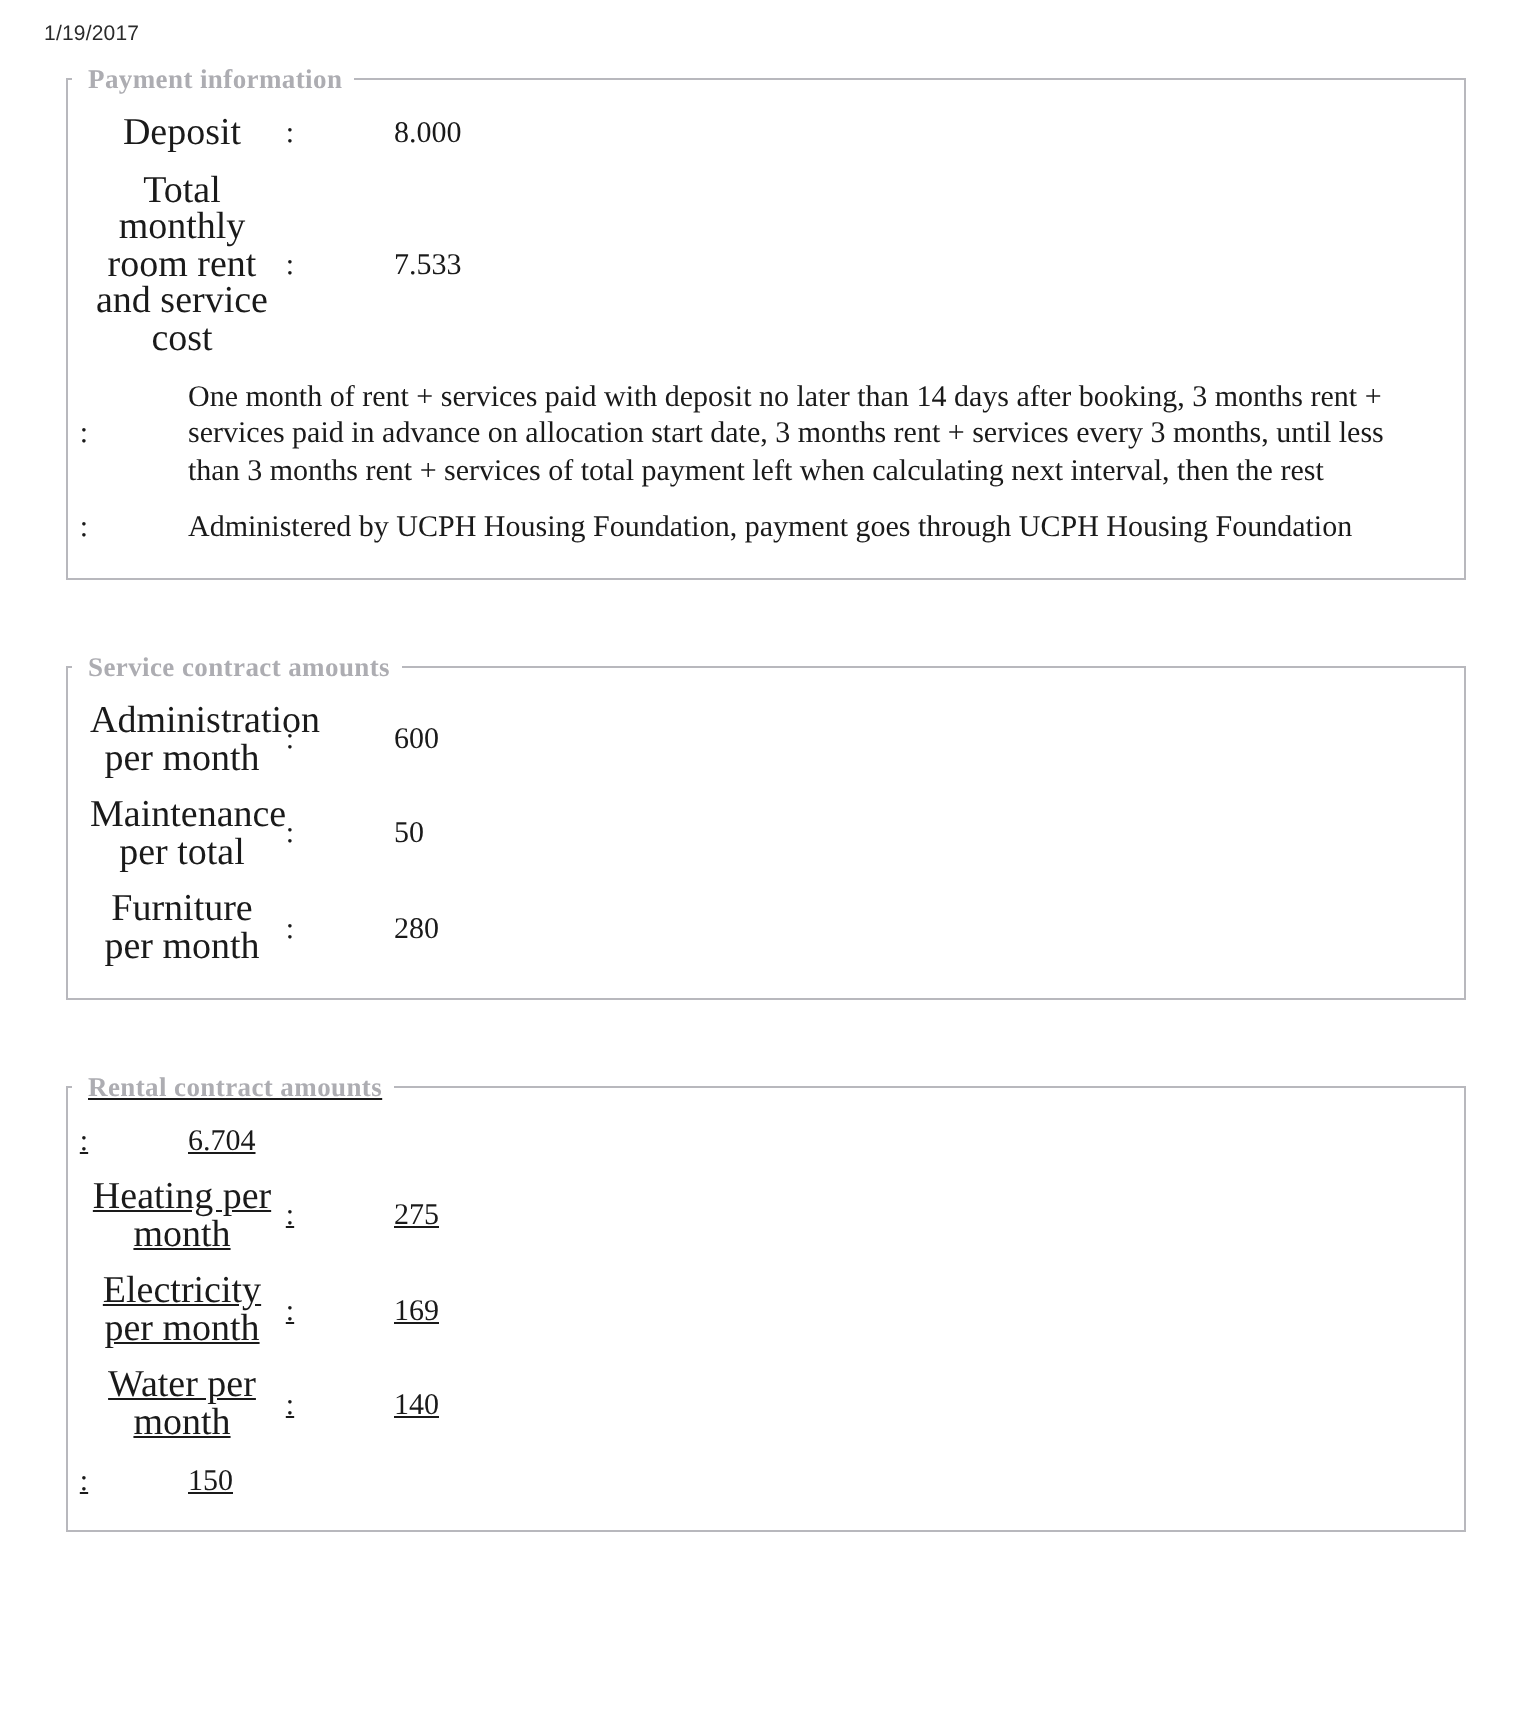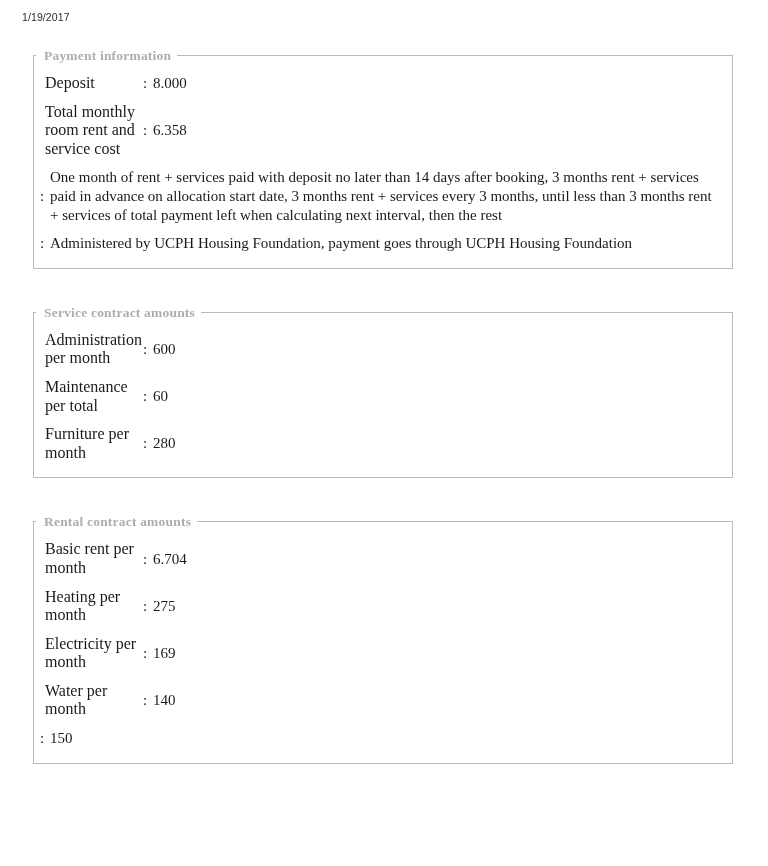--- a/index.html
+++ b/index.html
@@ -27,33 +27,34 @@
     top: 11px;
     font-family: "Liberation Sans", "DejaVu Sans", sans-serif;
     font-size: 10.5px;
     color: #2b2b2b;
     letter-spacing: 0.1px;
     line-height: 12px;
   }
   .content {
     position: absolute;
     left: 33px;
-    top: 48px;
+    top: 32px;
     width: 700px;
   }
   fieldset.card {
     border: 1px solid #b8b8bd;
     margin: 0 0 36px 0;
     padding: 0 0 10px 0;
     box-sizing: border-box;
     width: 700px;
     background: #fff;
   }
   fieldset.card:last-of-type {
     margin-bottom: 0;
+    text-decoration: underline;
   }
   legend.card-legend {
     font-family: "Liberation Serif", "DejaVu Serif", serif;
     font-size: 13.5px;
     font-weight: bold;
     color: #adadb2;
     padding: 0 6px 0 8px;
     margin-left: 2px;
     letter-spacing: 0.2px;
     line-height: 15px;
@@ -64,38 +65,40 @@
   .row {
     display: flex;
     align-items: center;
     padding: 5px 0 5px 0;
   }
   .row-label {
     width: 103px;
     flex: 0 0 103px;
     padding-left: 11px;
     box-sizing: border-box;
-    font-size: 16px;
-    line-height: 18.6px;
-    color: #1a1a1a;
+    font-size: 19px;
+    line-height: 18.6px;
+    color: #1a1a1a;
+    text-align: center;
   }
   .row-sep {
     width: 16px;
     flex: 0 0 16px;
     text-align: center;
     font-size: 15px;
     line-height: 18.6px;
     color: #1a1a1a;
   }
   .row-value {
     flex: 1 1 auto;
     padding-right: 12px;
     font-size: 15px;
     line-height: 18.6px;
     color: #1a1a1a;
+    margin-left: 44px;
   }
   .row.tall .row-label,
   .row.tall .row-value {
     line-height: 18.6px;
   }
 </style>
 </head>
 <body>
 
 <div class="page">
@@ -110,21 +113,21 @@
 
         <div class="row">
           <div class="row-label">Deposit</div>
           <div class="row-sep">:</div>
           <div class="row-value">8.000</div>
         </div>
 
         <div class="row tall">
           <div class="row-label">Total monthly room rent and service cost</div>
           <div class="row-sep">:</div>
-          <div class="row-value">6.358</div>
+          <div class="row-value">7.533</div>
         </div>
 
         <div class="row tall">
           <div class="row-sep">:</div>
           <div class="row-value">One month of rent + services paid with deposit no later than 14 days after booking, 3 months rent + services paid in advance on allocation start date, 3 months rent + services every 3 months, until less than 3 months rent + services of total payment left when calculating next interval, then the rest</div>
         </div>
 
         <div class="row tall">
           <div class="row-sep">:</div>
           <div class="row-value">Administered by UCPH Housing Foundation, payment goes through UCPH Housing Foundation</div>
@@ -139,38 +142,37 @@
 
         <div class="row tall">
           <div class="row-label">Administration per month</div>
           <div class="row-sep">:</div>
           <div class="row-value">600</div>
         </div>
 
         <div class="row tall">
           <div class="row-label">Maintenance per total</div>
           <div class="row-sep">:</div>
-          <div class="row-value">60</div>
+          <div class="row-value">50</div>
         </div>
 
         <div class="row tall">
           <div class="row-label">Furniture per month</div>
           <div class="row-sep">:</div>
           <div class="row-value">280</div>
         </div>
 
       </div>
     </fieldset>
 
     <fieldset class="card">
       <legend class="card-legend">Rental contract amounts</legend>
       <div class="rows">
 
         <div class="row tall">
-          <div class="row-label">Basic rent per month</div>
           <div class="row-sep">:</div>
           <div class="row-value">6.704</div>
         </div>
 
         <div class="row tall">
           <div class="row-label">Heating per month</div>
           <div class="row-sep">:</div>
           <div class="row-value">275</div>
         </div>
 

